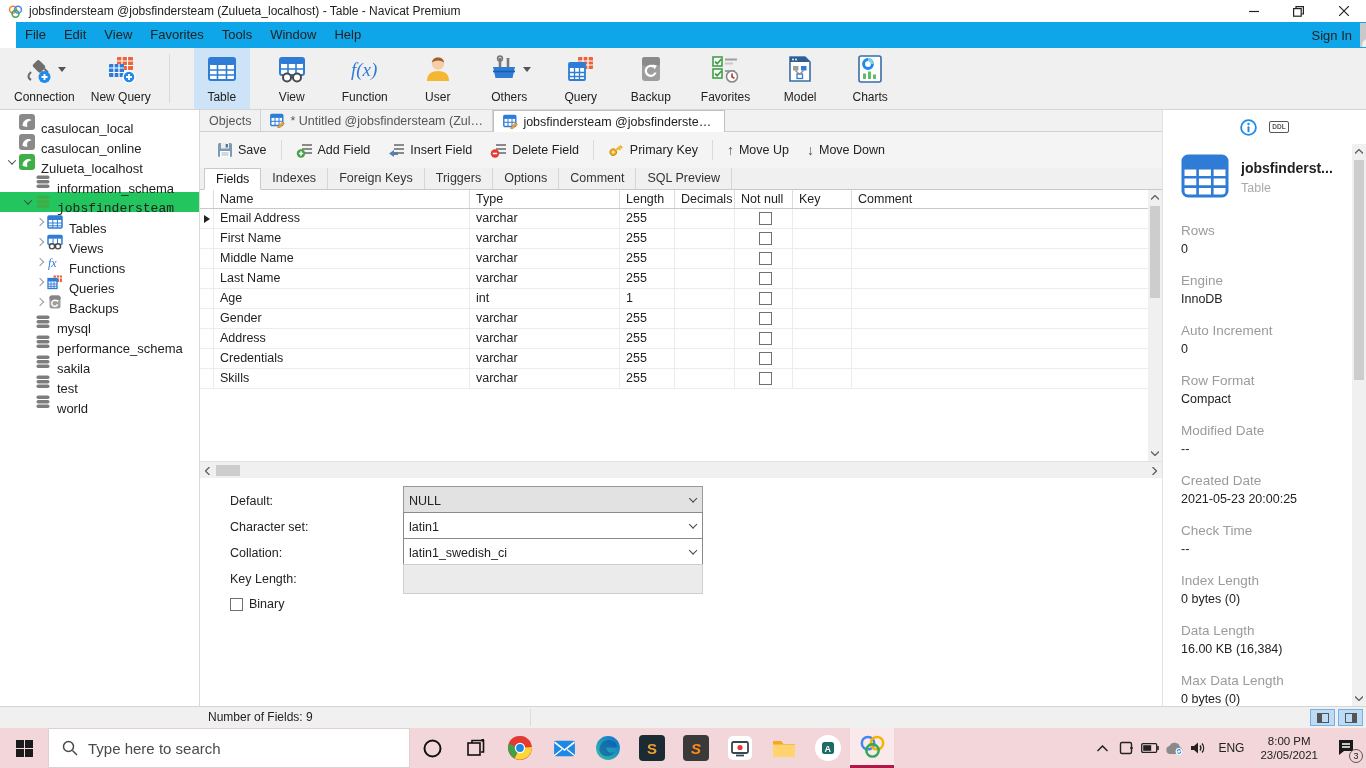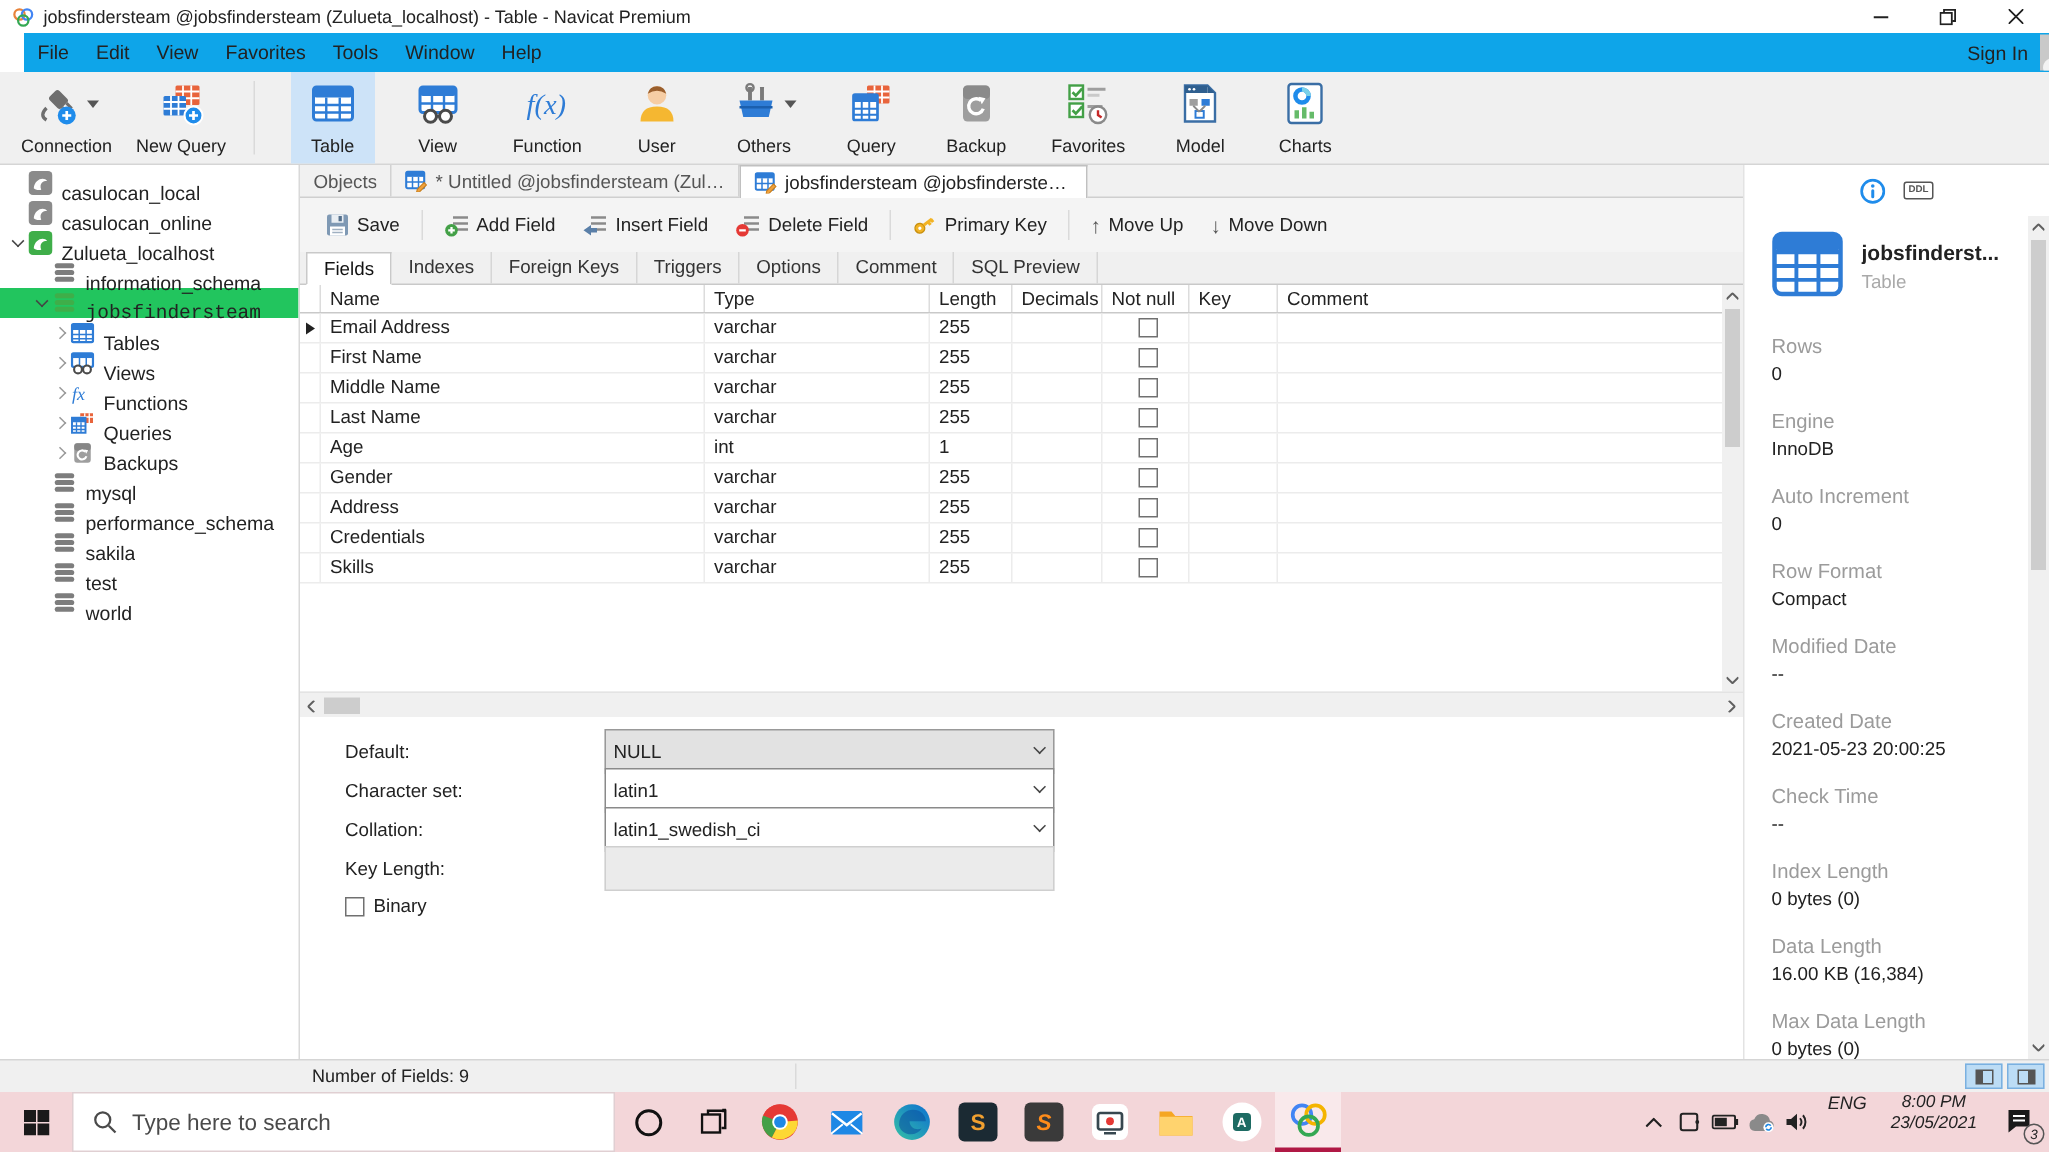--- a/index.html
+++ b/index.html
@@ -144,21 +144,21 @@
 
   
   .taskbar { position:absolute; left:0; top:728px; width:1366px; height:40px; background:#f3d6d9; display:flex; align-items:center; }
   .tk-slot { width:44px; height:40px; display:flex; align-items:center; justify-content:center; flex:none; }
   .tk-slot.start { width:48px; }
   .search-box { width:362px; height:40px; background:#fff; border:1px solid #e0cfd2; display:flex; align-items:center; padding-left:13px; gap:10px; flex:none; }
   .search-box input { border:none; outline:none; font-size:15px; color:#444; font-family:"Liberation Sans",sans-serif; width:280px; background:transparent; }
   .search-box input::placeholder { color:#4a4a4a; }
   .tk-slot.navicat { background:#f9e9eb; border-bottom:3px solid #b01945; }
   .dark-sq { width:26px; height:26px; border-radius:4px; display:flex; align-items:center; justify-content:center; font-weight:bold; font-size:15px; }
-  .tray { margin-left:auto; display:flex; height:40px;font-style:italic; }
+  .tray { margin-left:auto; display:flex; align-items:center; height:40px; }
   .tray-ic { width:24px; height:40px; display:flex; align-items:center; justify-content:center; flex:none; }
   .tray-lang { font-size:12px; padding:0 8px; }
   .tray-clock { font-size:11.5px; text-align:center; line-height:14px; padding:0 8px; white-space:nowrap; }
   .tray-notif { width:40px; height:40px; display:flex; align-items:center; justify-content:center; position:relative; }
 </style>
 </head>
 <body>
 
 <div class="titlebar">
   <svg class="logo" viewBox="0 0 24 24">

